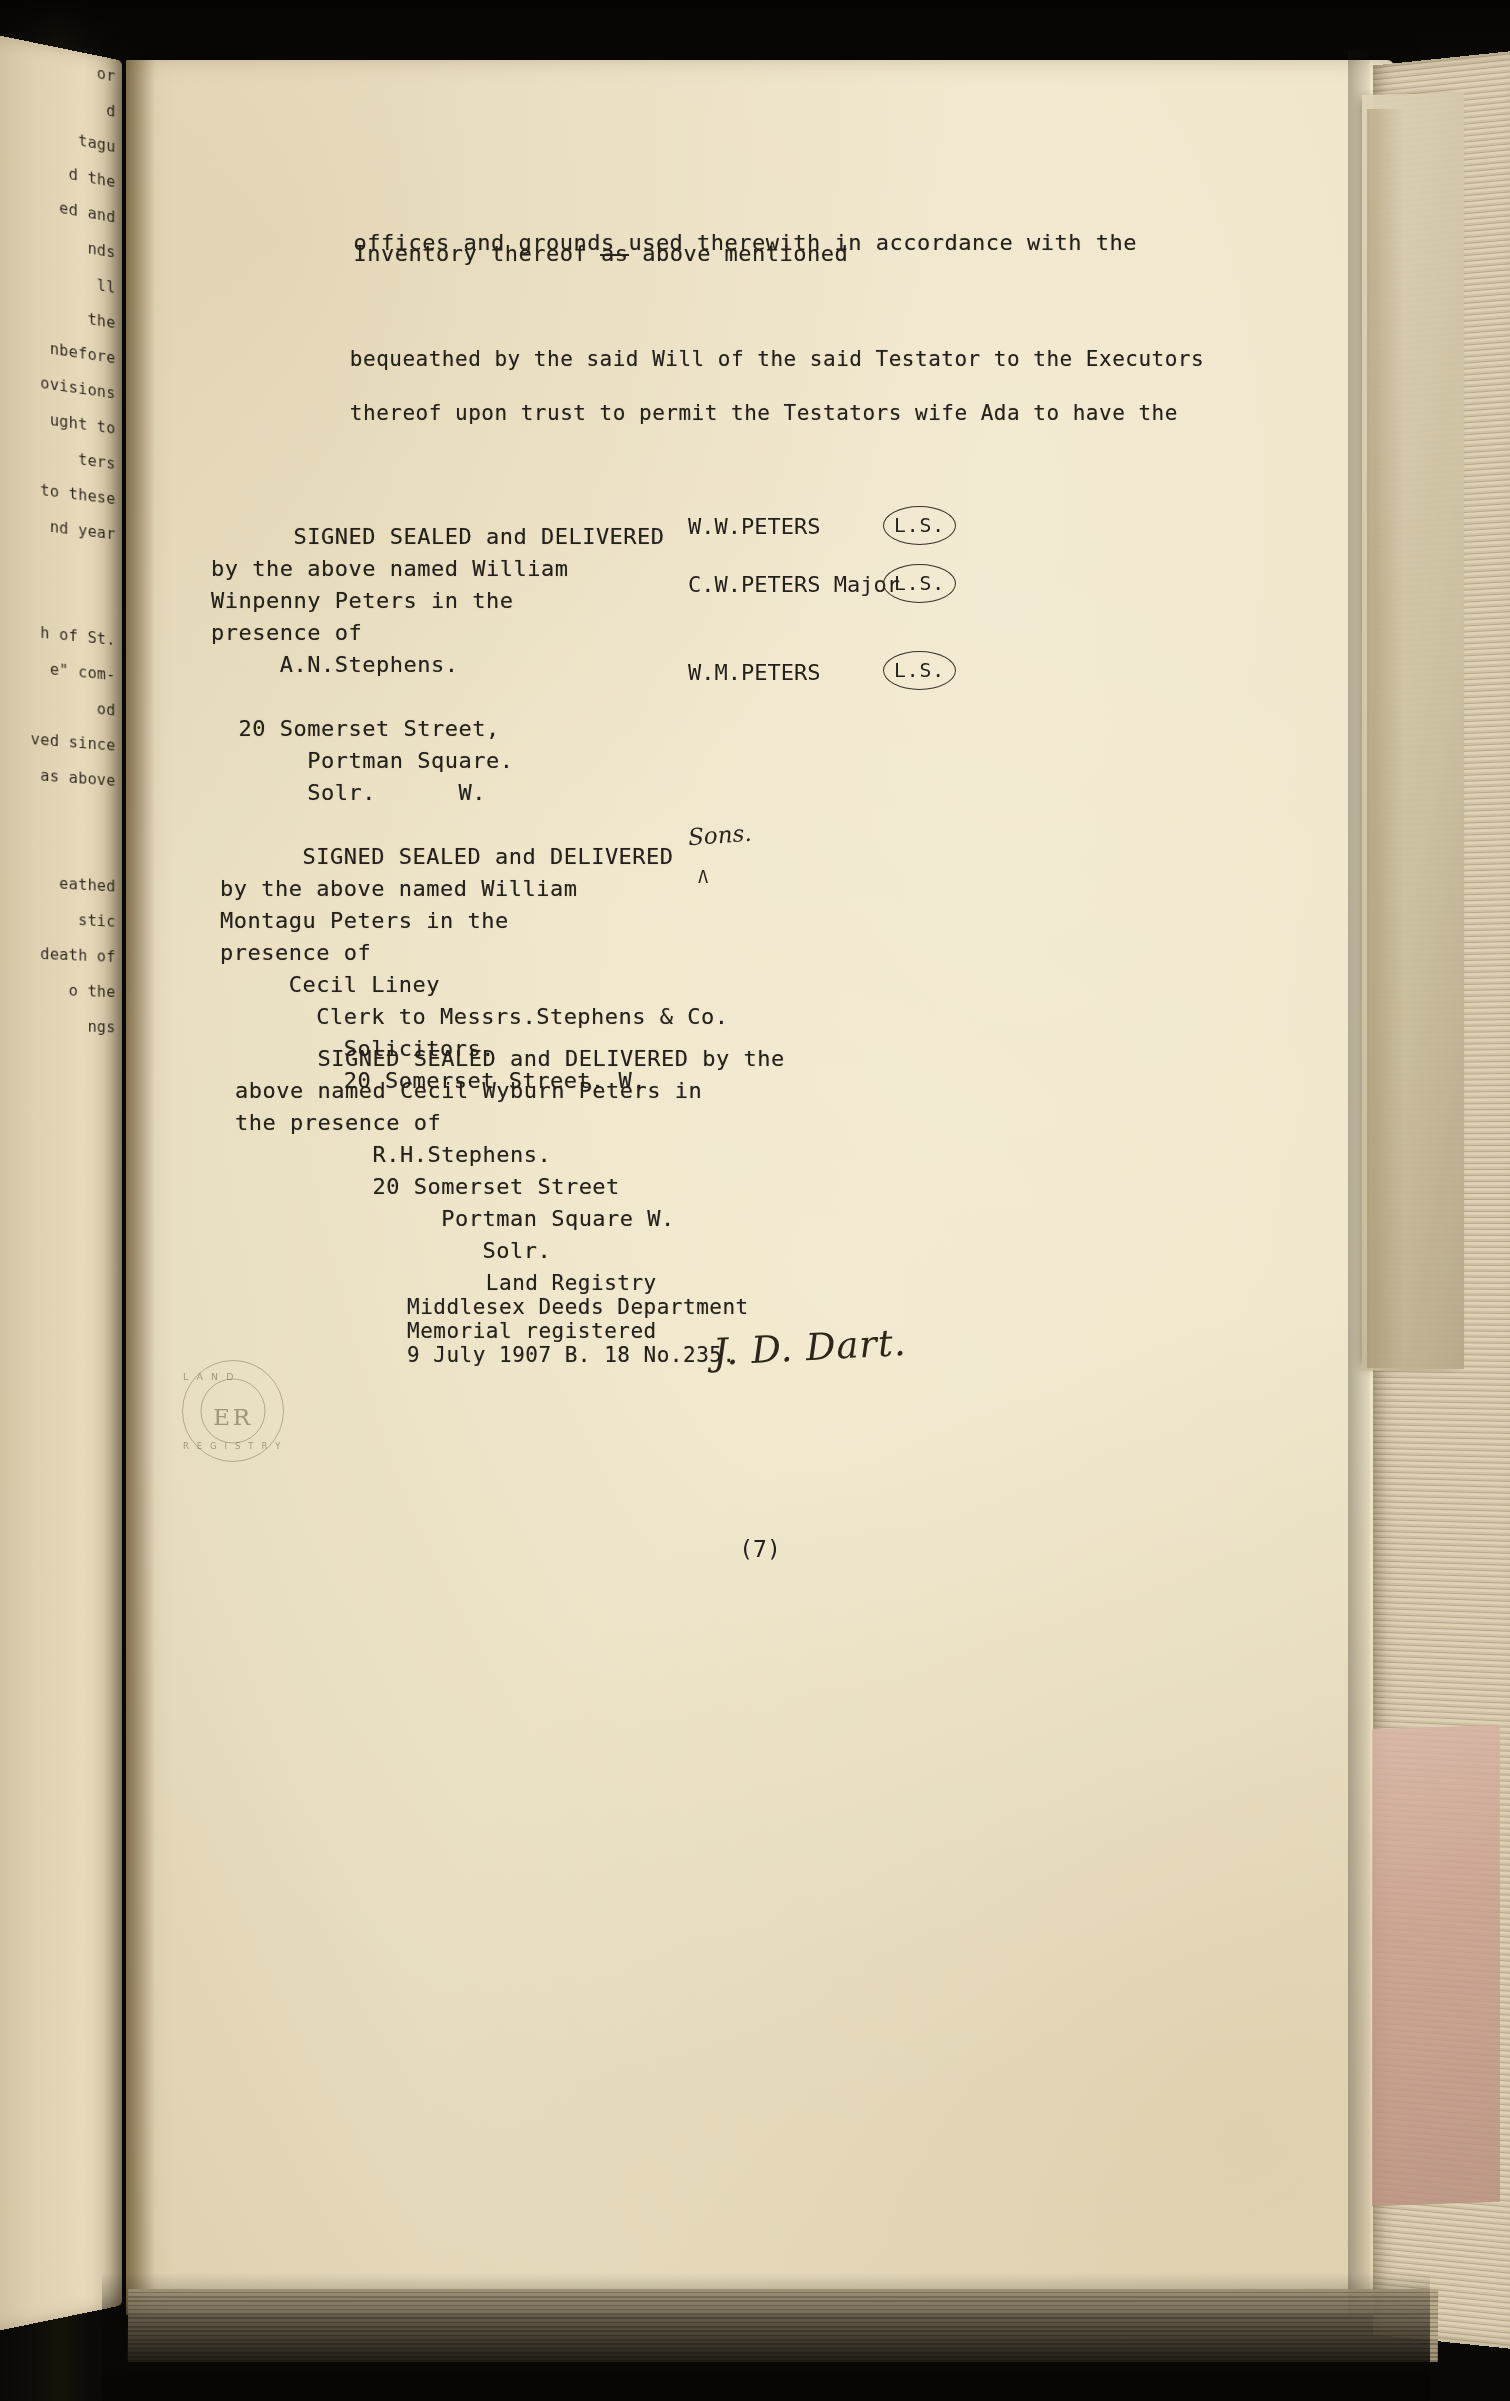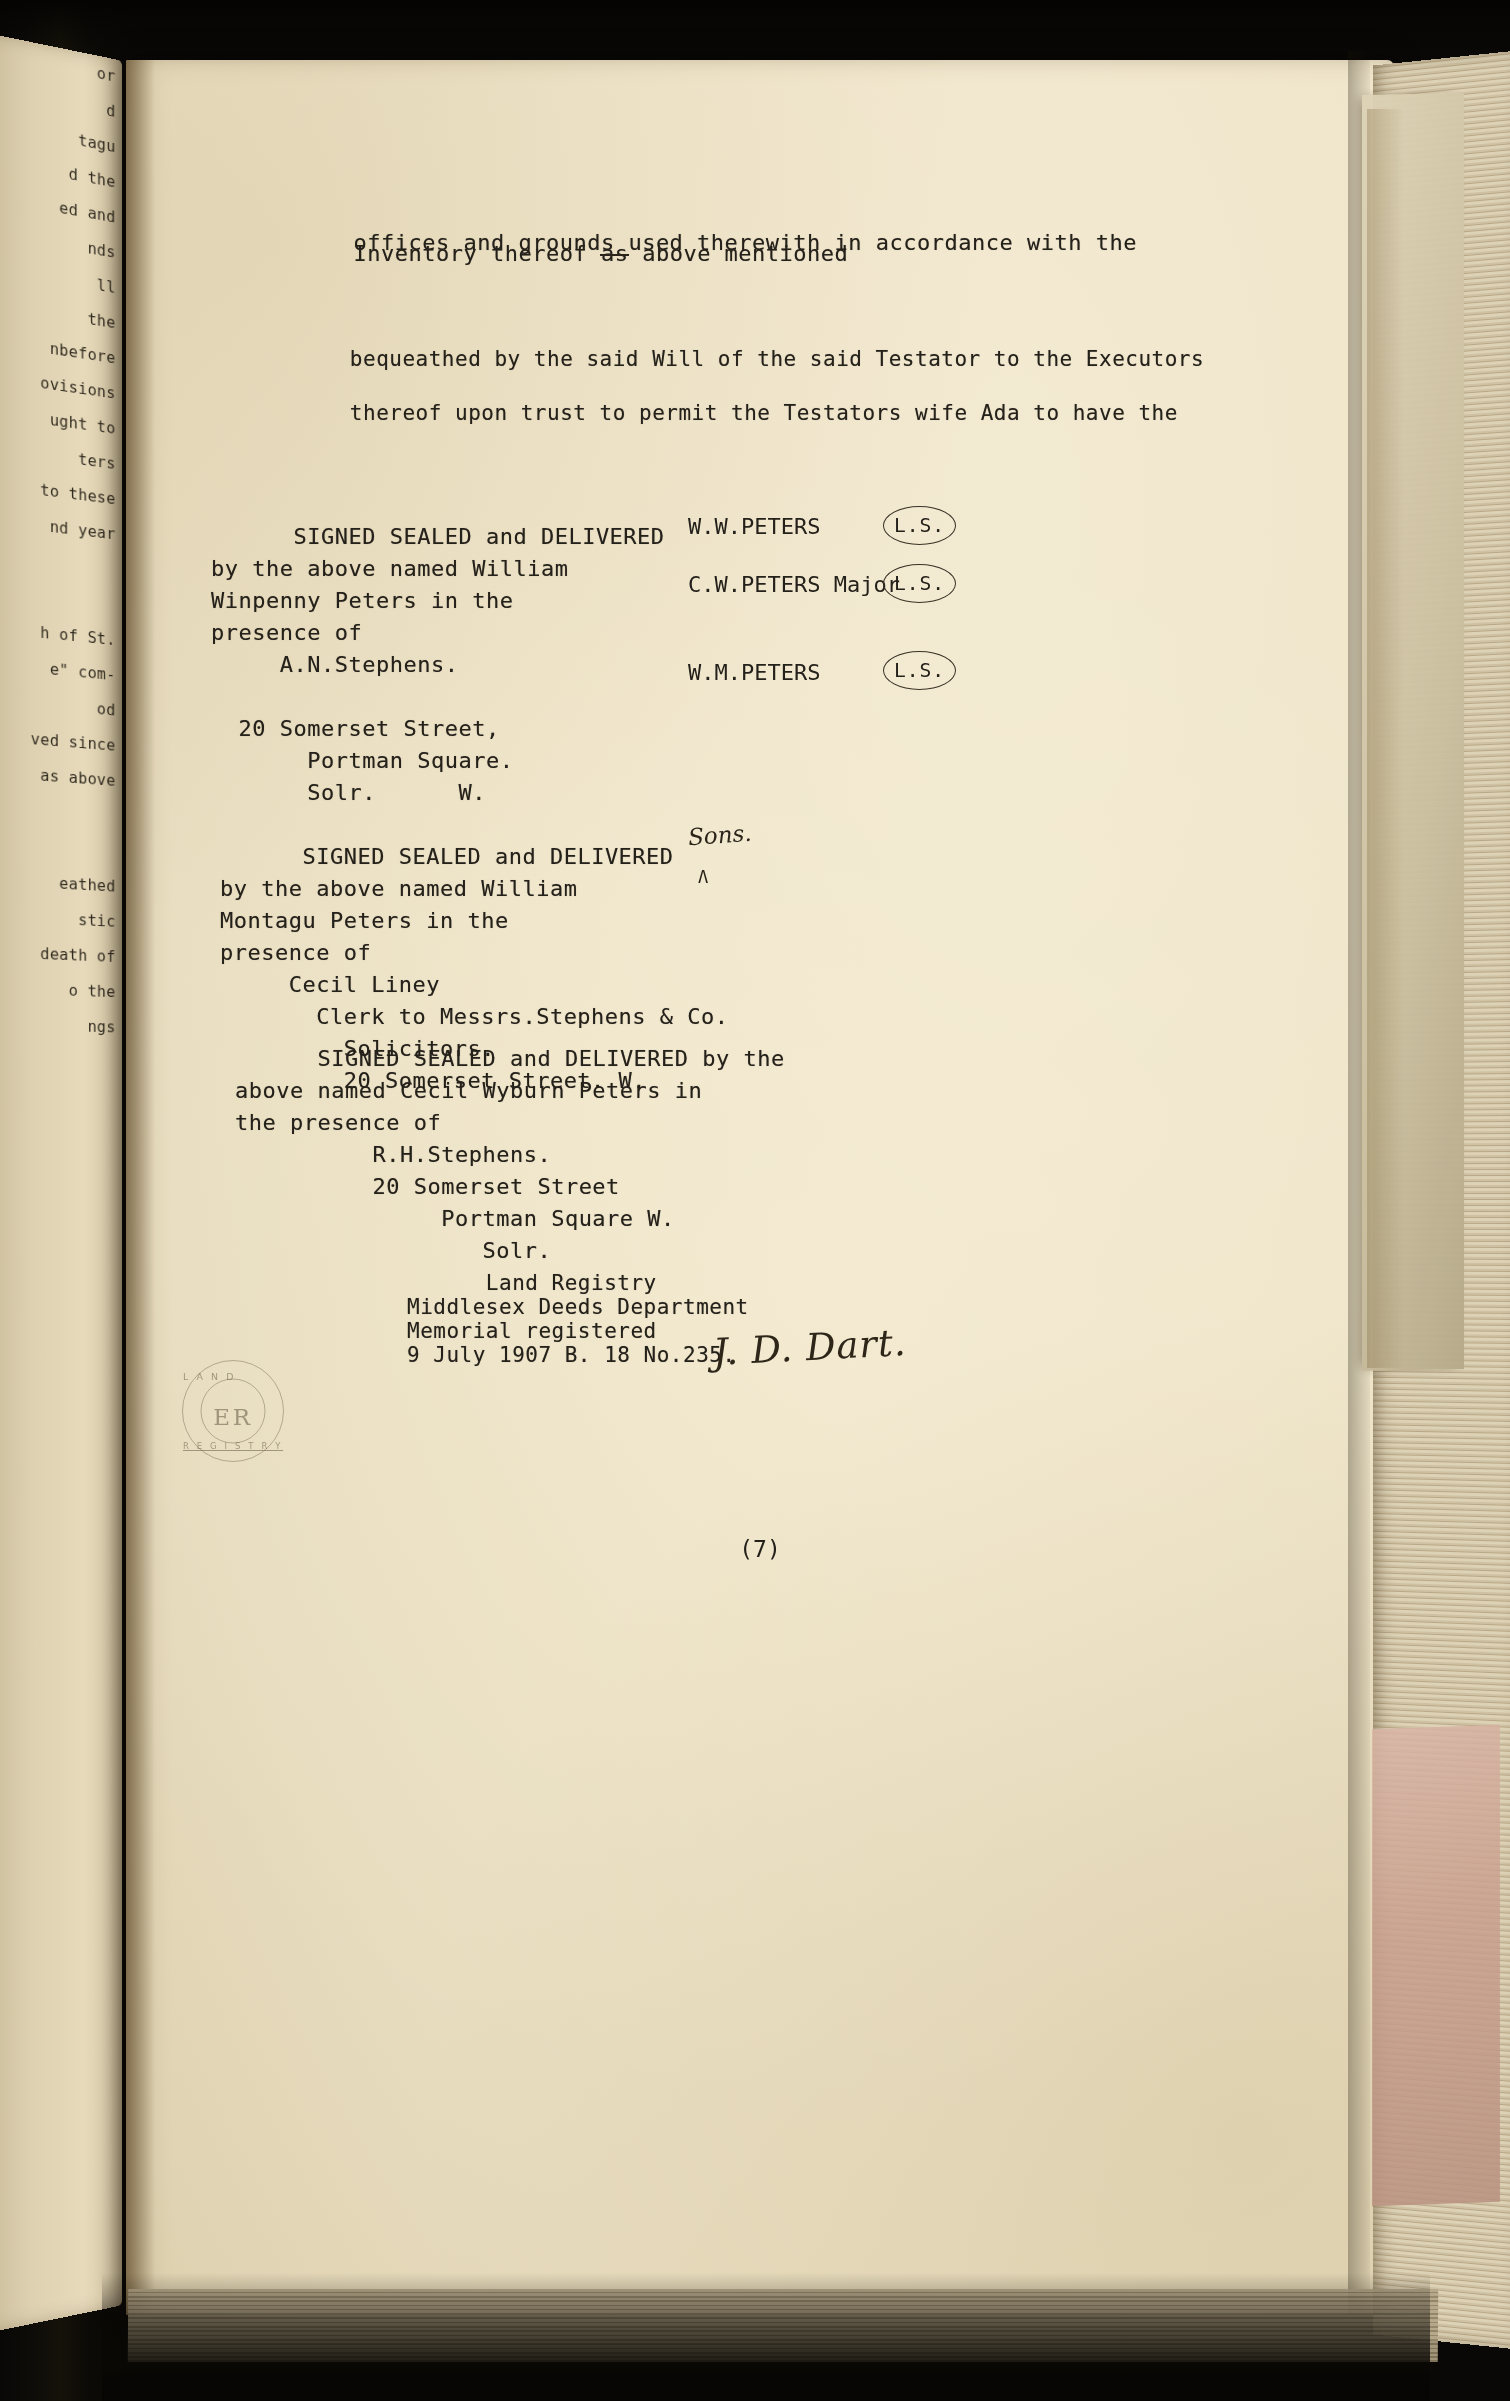--- a/index.html
+++ b/index.html
@@ -199,21 +199,20 @@
   .stamp-top {
     position: absolute;
     left: 0; right: 0; top: 10.2px;
     text-align: left;
   }
   .stamp-bottom {
     position: absolute;
     left: 0; right: 0; bottom: 10.2px;
     text-align: right;
     font-size: 8.5px;
-    text-decoration: underline;
   }
   .stamp-mid {
     position: absolute;
     left: 0; right: 0; top: 43px;
     text-align: center;
     font-family: "DejaVu Serif", serif;
     font-size: 23px;
   }
 
   .page-number {

